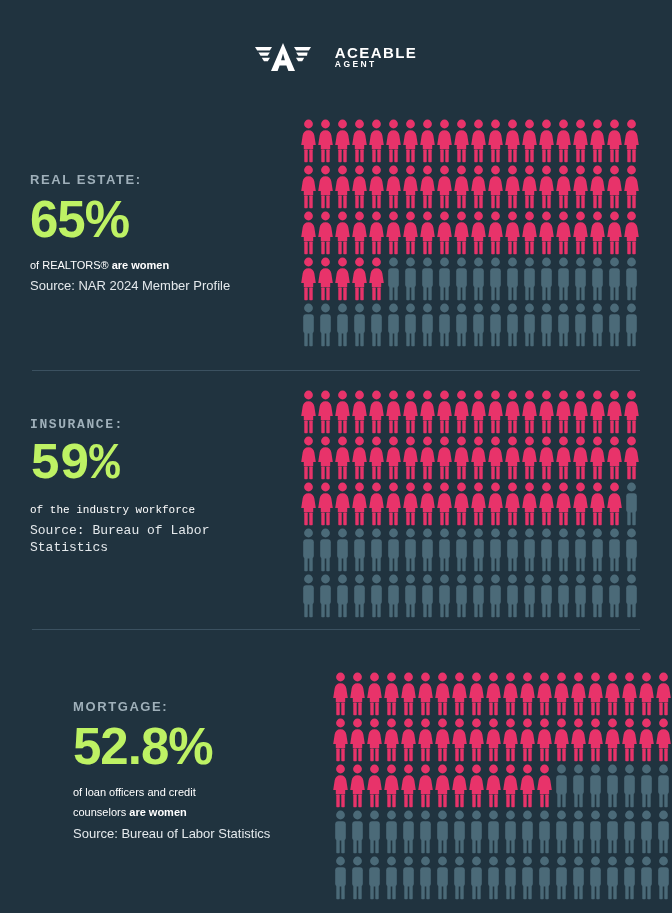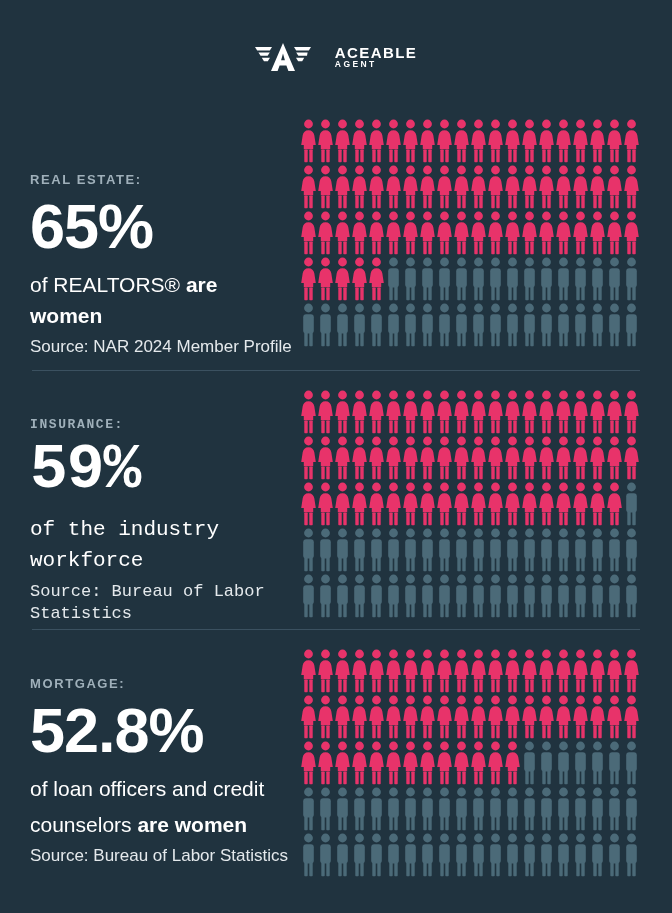--- a/index.html
+++ b/index.html
@@ -25,45 +25,45 @@
   }
   .logo-sub {
     color:#ffffff; font-size:8.5px; font-weight:bold;
     letter-spacing:2.4px; margin-top:0;
   }
 
   
   .section { position:absolute; left:0; width:672px; display:flex; }
   .sec-1 { top:108px;  height:258px; }
   .sec-2 { top:379px;  height:245px;font-family:Liberation Mono, monospace; }
-  .sec-3 { top:638px;  height:245px; }
+  .sec-3 { top:661px;  height:245px;padding-left:43px; }
 
   .stat-col {
     width:300px; padding-left:30px; padding-right:8px;
     display:flex; flex-direction:column; justify-content:flex-start;
   }
   .sec-1 .stat-col { padding-top:64px; }
   .sec-2 .stat-col { padding-top:38px; }
   .sec-3 .stat-col { padding-top:38px; }
 
   .eyebrow {
     color:#9fb0ba; font-size:13px; font-weight:bold;
     letter-spacing:1.6px; text-transform:uppercase;
     margin-bottom:6px;
   }
   .bignum {
-    color:#ffffff; font-size:63px; font-weight:bold;
+    color:#bef264; font-size:51px; font-weight:bold;
     letter-spacing:-1px; line-height:1.05; margin-bottom:11px;
   }
   .desc {
-    color:#ffffff; font-size:21px; line-height:1.45;
+    color:#ffffff; font-size:11px; line-height:1.45;
     margin-bottom:5px; max-width:250px;
   }
   .desc b { font-weight:bold; }
-  .source { color:#e4e9ec; font-size:17px; line-height:1.3; }
+  .source { color:#e4e9ec; font-size:13px; line-height:1.3; }
 
   
   .grid-col { flex:1; display:flex; align-items:flex-start; padding-top:10px; }
   .picto-grid {
     display:grid;
     grid-template-columns:repeat(20, 17px);
     grid-auto-rows:46px;
     column-gap:0px; row-gap:0px;
   }
   .fig { width:17px; height:46px; display:block; }

